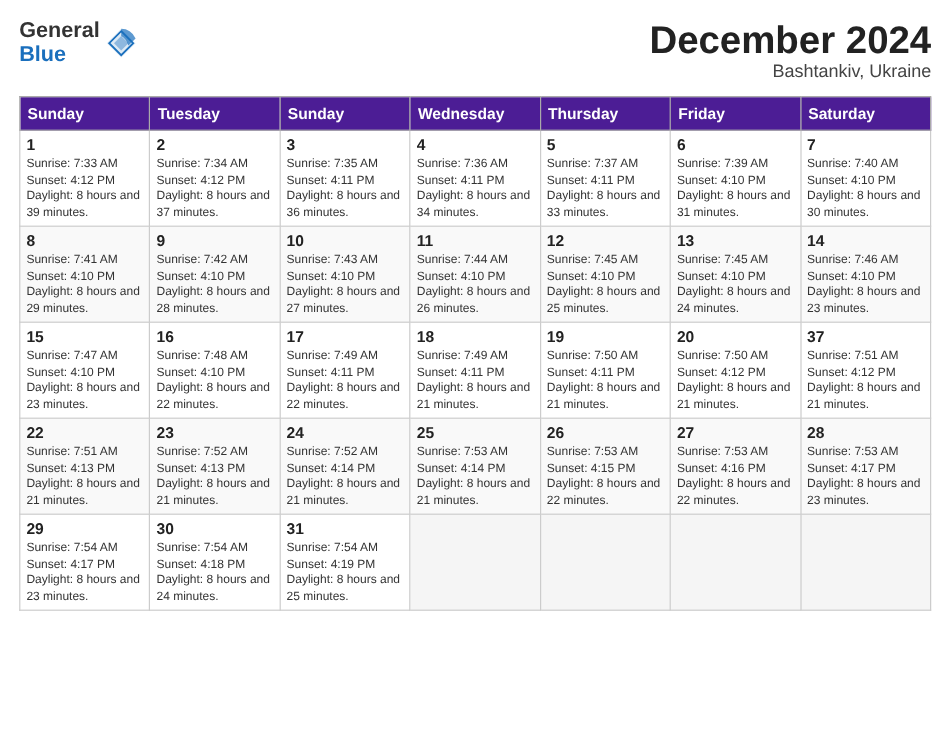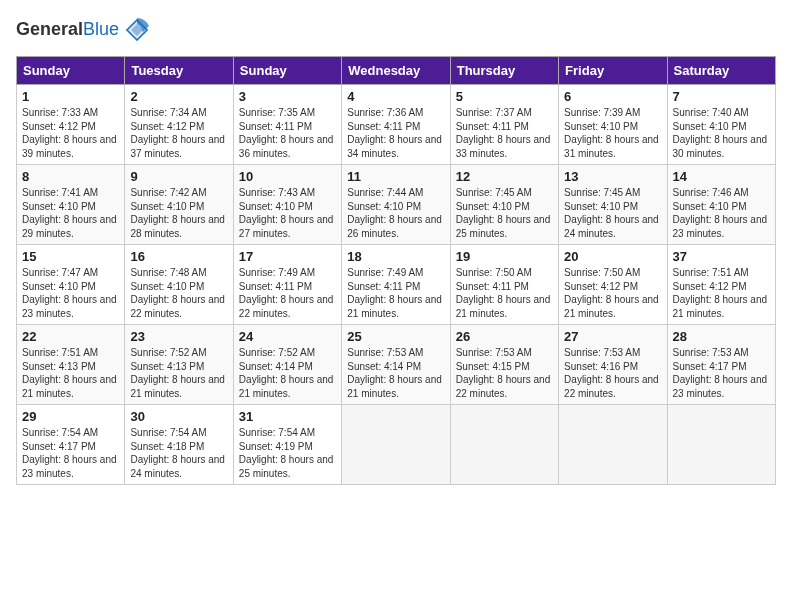--- a/index.html
+++ b/index.html
@@ -15,31 +15,31 @@
       justify-content: space-between;
       align-items: flex-start;
       margin-bottom: 12px;
     }
     .logo {
       display: flex;
       align-items: center;
     }
     .logo-text {
       display: flex;
-      flex-direction: row;
+      flex-direction: column;
       line-height: 1.1;
     }
     .logo-general {
       font-size: 18px;
       font-weight: bold;
       color: #333;
     }
     .logo-blue {
       font-size: 18px;
-      font-weight: normal;
+      font-weight: bold;
       color: #1a6fbd;
     }
     .logo-icon {
       width: 28px;
       height: 28px;
       margin-left: 4px;
     }
     .title-block {
       text-align: right;
     }
@@ -106,20 +106,24 @@
       <span class="logo-general">General</span>
       <span class="logo-blue">Blue</span>
     </div>
     <svg class="logo-icon" viewBox="0 0 28 28">
       <polygon points="14,2 26,14 14,26 2,14" fill="#1a6fbd" opacity="0.15"></polygon>
       <polygon points="14,4 24,14 14,24 4,14" fill="none" stroke="#1a6fbd" stroke-width="1.5"></polygon>
       <polygon points="14,8 20,14 14,20 8,14" fill="#1a6fbd" opacity="0.4"></polygon>
       <path d="M14,2 Q22,2 26,10 L20,16 Q18,10 14,8 Z" fill="#1a6fbd" opacity="0.7"></path>
     </svg>
   </div>
+  <div class="title-block">
+    <div class="month-title">December 2024</div>
+    <div class="location">Bashtankiv, Ukraine</div>
+  </div>
 </div>
 
 <table class="calendar">
   <thead>
     <tr>
     <th>Sunday</th>
         <th>Tuesday</th>
         <th>Sunday</th>
         <th>Wednesday</th>
         <th>Thursday</th>

